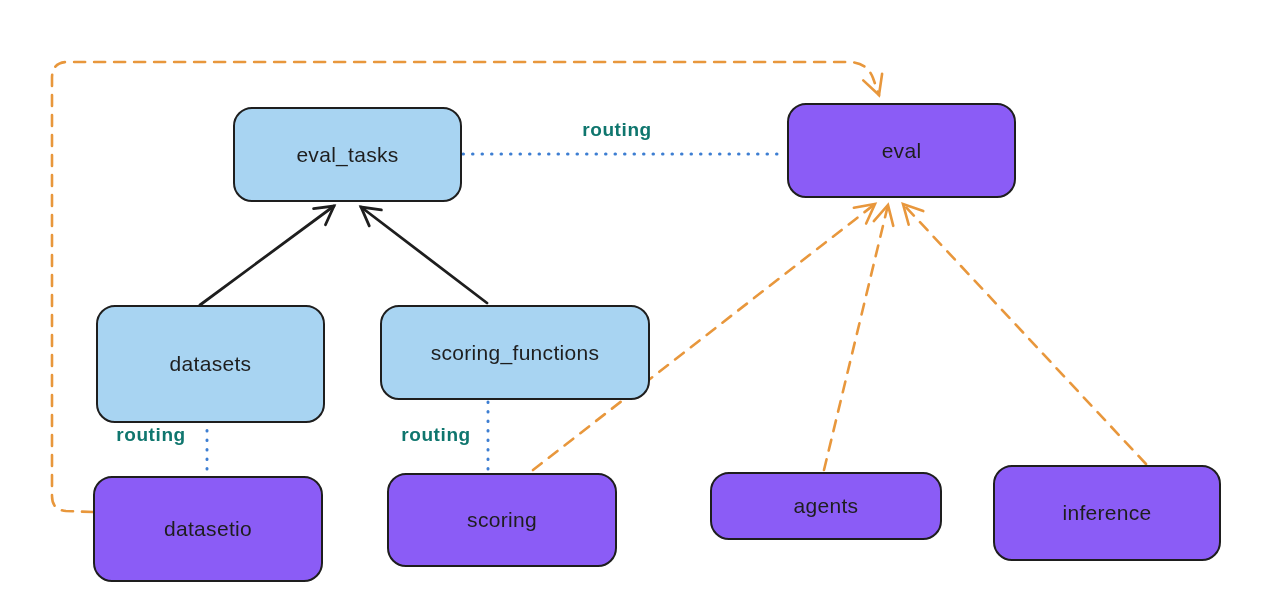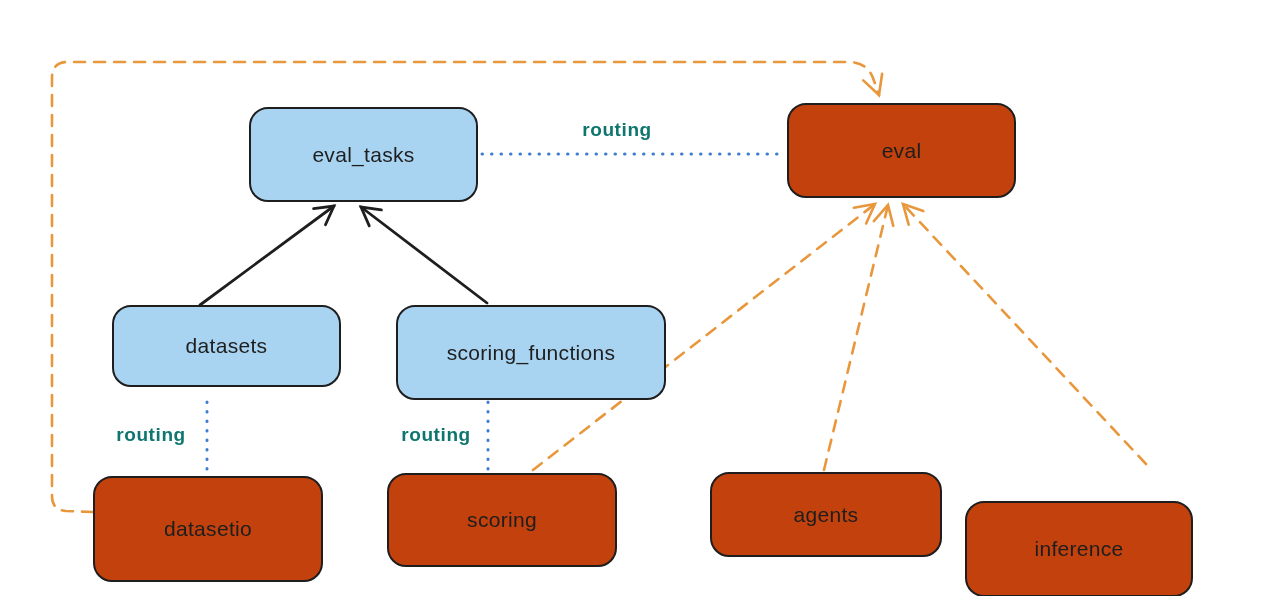--- a/index.html
+++ b/index.html
@@ -27,31 +27,31 @@
     box-sizing: border-box;
     border: 2.6px solid #1e1e1e;
     border-radius: 19px;
     display: flex;
     align-items: center;
     justify-content: center;
     font-size: 21px;
     color: #1e1e1e;
     letter-spacing: 0.3px;
   }
-  .node.blue  { background: #a8d4f2; margin-left: 16px; }
-  .node.green { background: #c2410c; }
+  .node.blue  { background: #a8d4f2; }
+  .node.green { background: #8b5cf6; }
 
   #n-eval-tasks        { left: 233px;  top: 107px; width: 229px; height: 95px; }
   #n-eval              { left: 787px;  top: 103px; width: 229px; height: 95px; }
-  #n-datasets          { left: 96px;   top: 305px; width: 229px; height: 82px; }
+  #n-datasets          { left: 96px;   top: 305px; width: 229px; height: 118px; }
   #n-scoring-functions { left: 380px;  top: 305px; width: 270px; height: 95px; }
   #n-datasetio         { left: 93px;   top: 476px; width: 230px; height: 106px; }
   #n-scoring           { left: 387px;  top: 473px; width: 230px; height: 94px; text-align: right; }
-  #n-agents            { left: 710px;  top: 472px; width: 232px; height: 85px; }
-  #n-inference         { left: 965px; top: 465px; width: 228px; height: 96px; margin-top: 36px; }
+  #n-agents            { left: 710px;  top: 472px; width: 232px; height: 68px; }
+  #n-inference         { left: 993px; top: 465px; width: 228px; height: 96px; }
 
   .edge-label {
     position: absolute;
     color: #0f766e;
     font-weight: 700;
     font-size: 19px;
     letter-spacing: 0.6px;
   }
   #lbl-routing-top  { left: 562px; top: 119px; width: 110px; text-align: center; }
   #lbl-routing-left { left: 108px; top: 424px; width: 86px;  text-align: center; }

